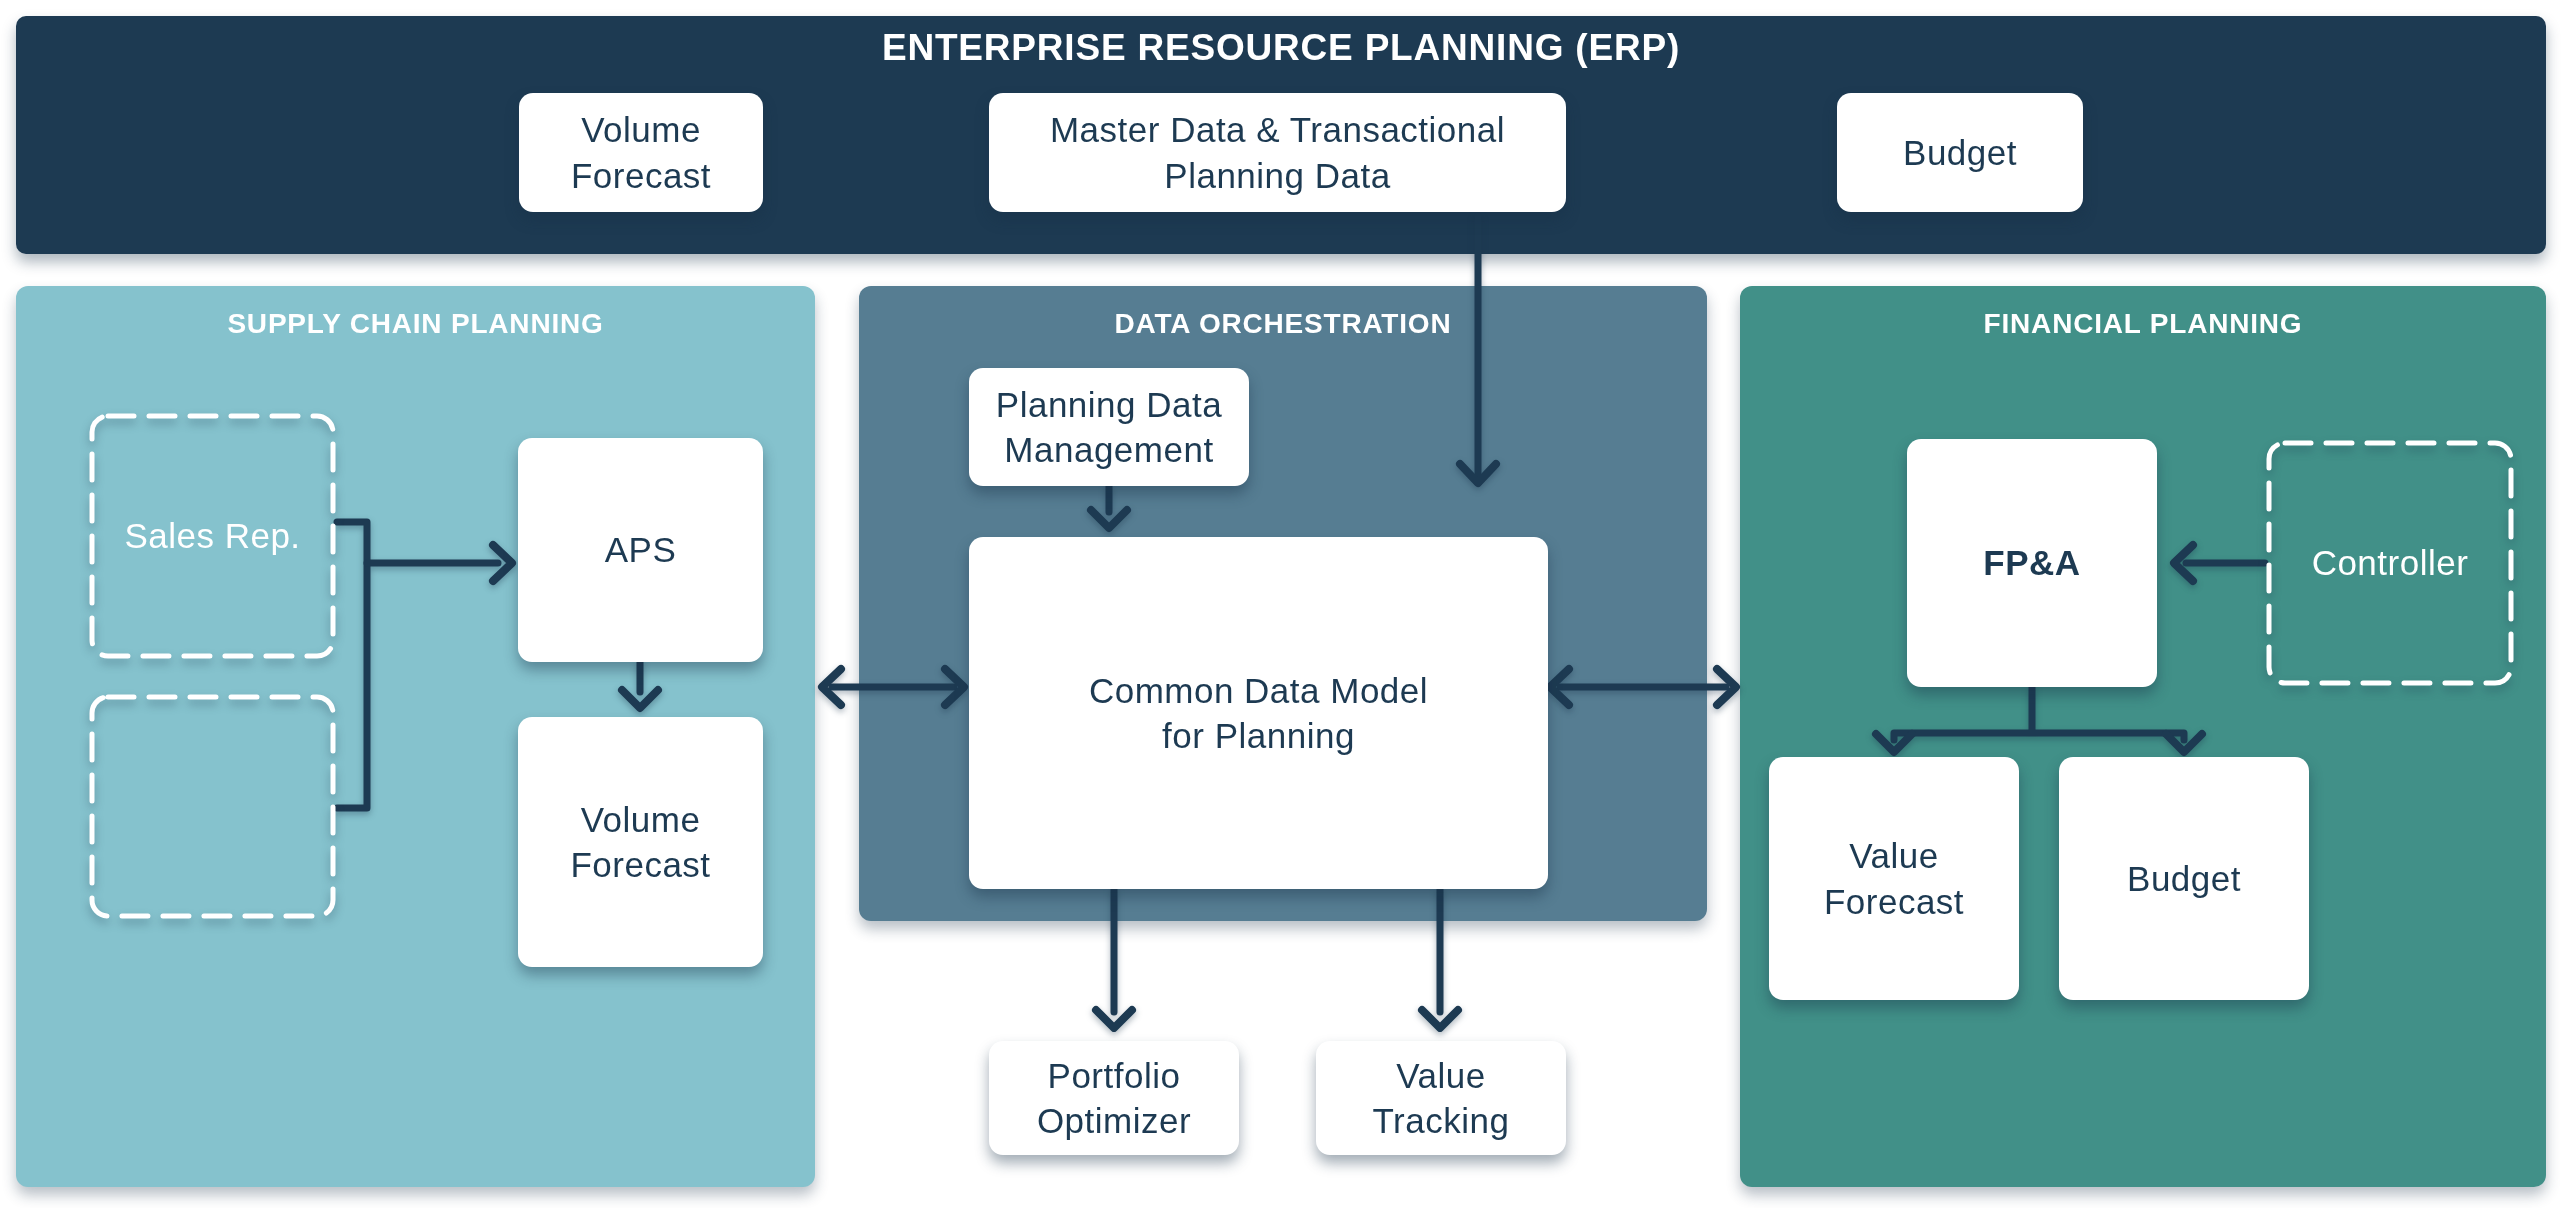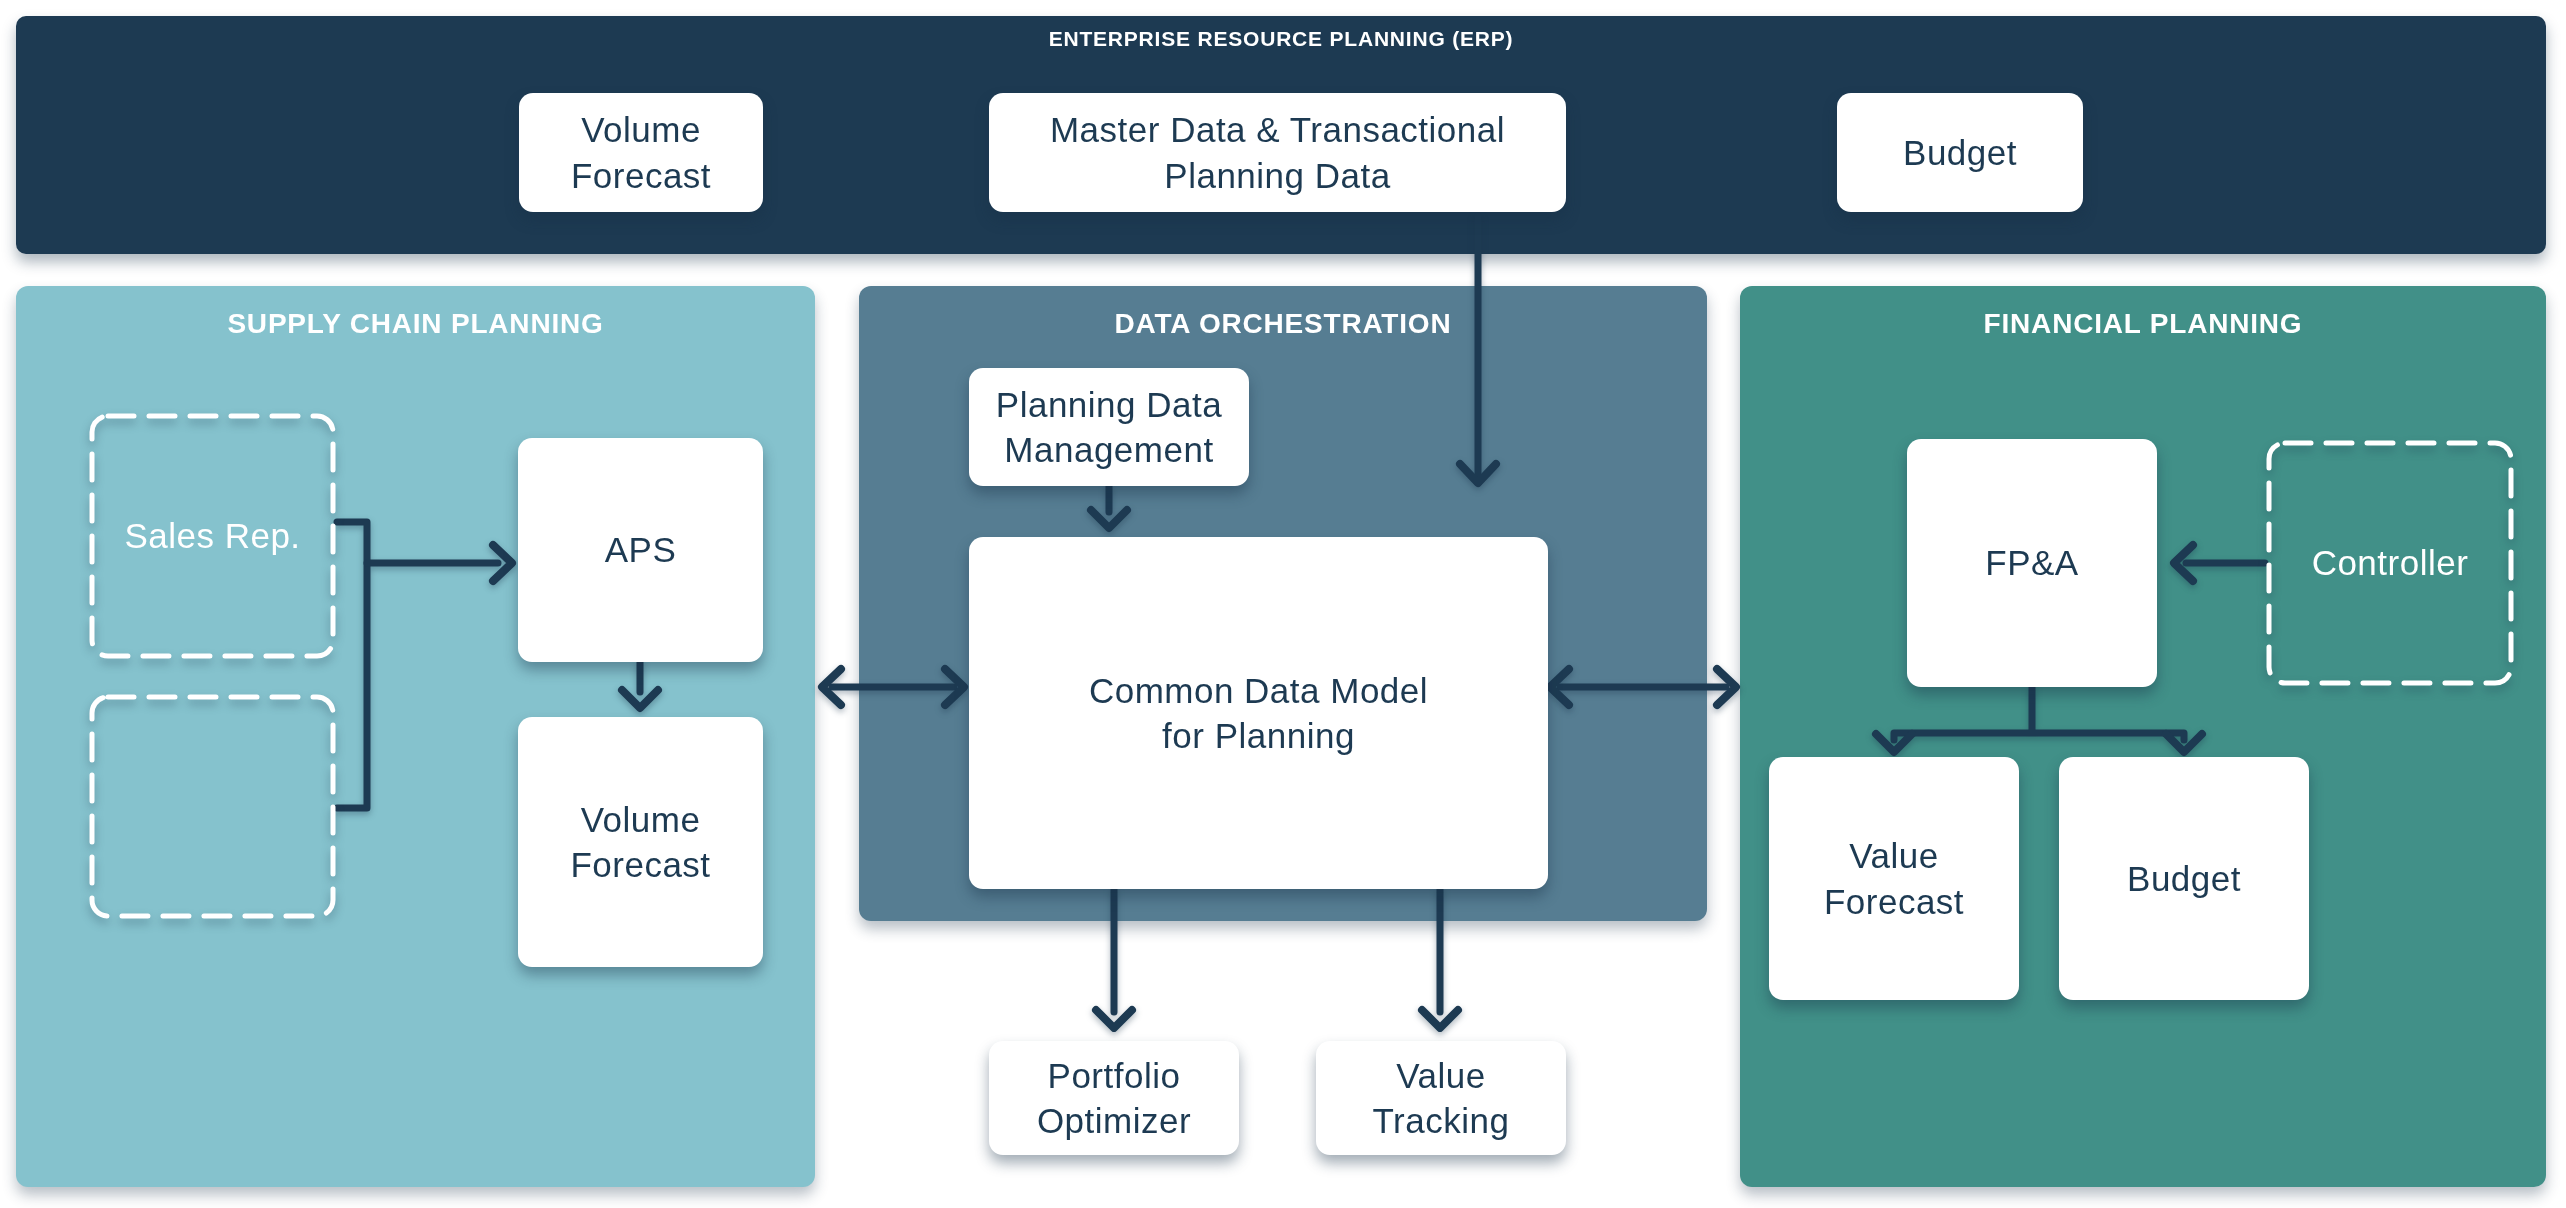--- a/index.html
+++ b/index.html
@@ -2,21 +2,21 @@
 <html><head>
 <meta charset="utf-8">
 <style>
   html,body{margin:0;padding:0;background:#ffffff;}
   #canvas{position:relative;width:2566px;height:1208px;background:#ffffff;overflow:hidden;
           font-family:"Liberation Sans", sans-serif;}
 
   .erp-bar{position:absolute;left:16px;top:16px;width:2530px;height:238px;background:#1d3a52;
            border-radius:10px;box-shadow:0 8px 14px rgba(23,48,71,.35);}
   .erp-title{position:absolute;left:16px;top:27px;width:2530px;text-align:center;color:#fff;
-             font-size:21px;font-weight:700;letter-spacing:.8px;}
+             font-size:37px;font-weight:700;letter-spacing:.8px;}
 
   .panel{position:absolute;border-radius:12px;box-shadow:0 8px 14px rgba(23,48,71,.30);}
   .panel-title{position:absolute;top:22px;left:0;right:0;text-align:center;color:#fff;
                font-size:28px;font-weight:700;letter-spacing:.8px;}
   .p-scp{left:16px;top:286px;width:799px;height:901px;background:#85c2cd;}
   .p-do{left:859px;top:286px;width:848px;height:635px;background:#567d92;}
   .p-cpm{left:859px;top:938px;width:848px;height:249px;background:#4191b4;}
   .p-fin{left:1740px;top:286px;width:806px;height:901px;background:#419088;}
 
   .box{position:absolute;background:#fff;border-radius:14px;box-shadow:0 8px 14px rgba(23,48,71,.40);
@@ -144,21 +144,21 @@
 
   <div class="box" style="left:989px;top:1041px;width:250px;height:114px;">
     <div class="label">Portfolio
 Optimizer</div>
   </div>
   <div class="box" style="left:1316px;top:1041px;width:250px;height:114px;">
     <div class="label">Value
 Tracking</div>
   </div>
 
-  <div class="box" style="left:1907px;top:439px;width:250px;height:248px;">
+  <div class="box" style="left:1907px;top:439px;width:250px;height:248px;font-weight:bold;">
     <div class="label">FP&amp;A</div>
   </div>
   <div class="dashed-box" style="left:2265px;top:439px;width:250px;height:248px;text-align:right;">
     <svg viewBox="0 0 250 248" preserveAspectRatio="none">
       <rect x="4" y="4" width="242" height="240" rx="16"></rect>
     </svg>
     <div class="label">Controller</div>
   </div>
   <div class="box" style="left:1769px;top:757px;width:250px;height:243px;">
     <div class="label">Value

